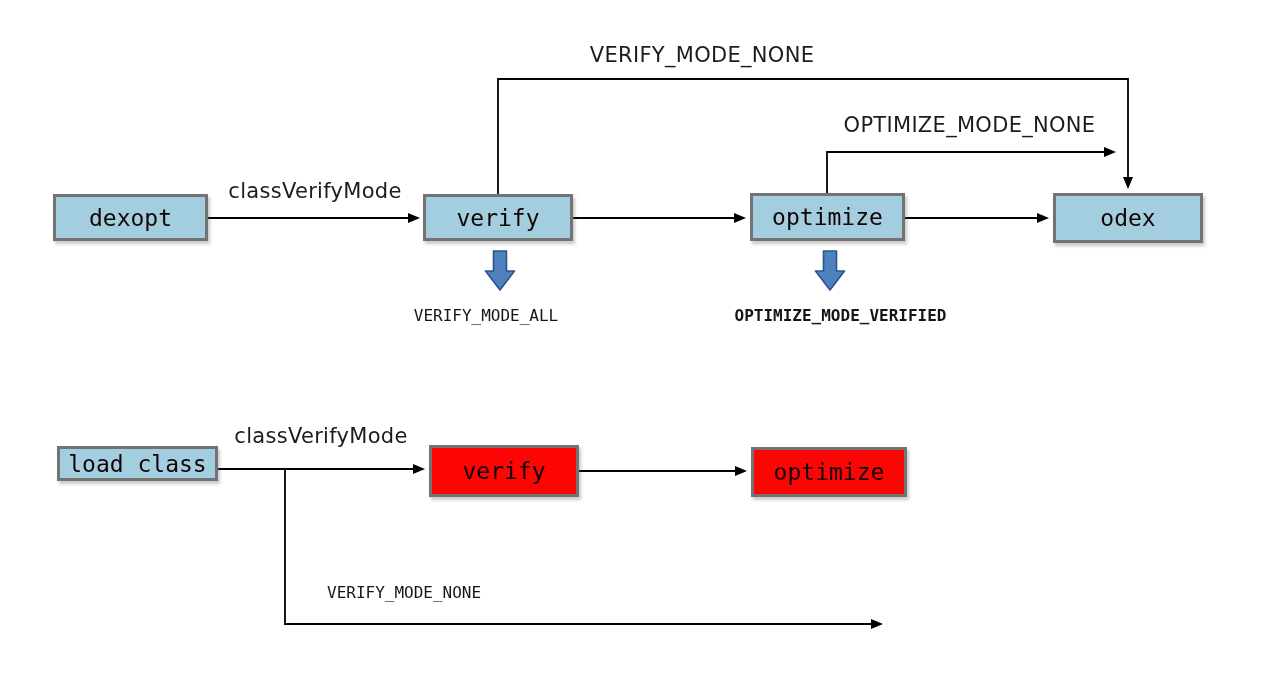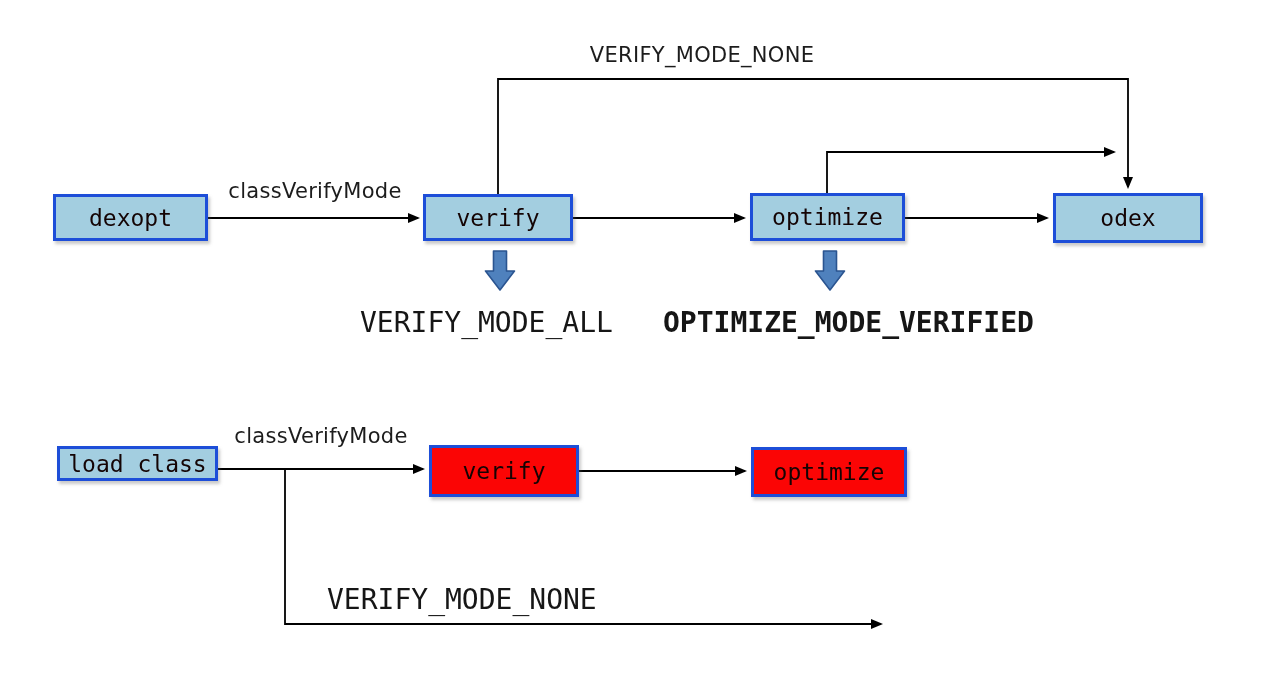--- a/index.html
+++ b/index.html
@@ -9,41 +9,41 @@
     background:#ffffff;
     overflow:hidden;
     font-family:"DejaVu Sans",sans-serif;
   }
   .connectors{
     position:absolute;left:0;top:0;width:1280px;height:695px;
   }
   .node{
     position:absolute;
     box-sizing:border-box;
-    border:3px solid #1d4ed8;
+    border:3px solid #737373;
     display:flex;align-items:center;justify-content:center;
     font-family:"DejaVu Sans Mono","Liberation Mono",monospace;
     font-size:23px;
     color:#140404;
     box-shadow:2px 3px 3px rgba(100,100,100,0.35);
     white-space:nowrap;
     text-align:center;
   }
   .lbl{
     position:absolute;
     font-family:"DejaVu Sans","Liberation Sans",sans-serif;
     font-size:21px;
     letter-spacing:0.3px;
     color:#1c1c1c;
     text-align:center;
     white-space:nowrap;
   }
   .lbl.mono{
     font-family:"DejaVu Sans Mono","Liberation Mono",monospace;
-    font-size:28px;
+    font-size:16px;
     letter-spacing:0;
     color:#161616;
   }
   
   #n-dexopt   {left:53px;  top:194px; width:155px; height:47px;}
   #n-verify1  {left:423px; top:194px; width:150px; height:47px;}
   #n-optimize1{left:750px; top:193px; width:155px; height:48px;}
   #n-odex     {left:1053px;top:193px; width:150px; height:50px;}
   
   #n-load     {left:57px;  top:446px; width:161px; height:35px;}
@@ -89,19 +89,20 @@
   <div class="node" id="n-verify1" style="background-color: rgb(163, 206, 224);">verify</div>
   <div class="node" id="n-optimize1" style="background-color: rgb(163, 206, 224);">optimize</div>
   <div class="node" id="n-odex" style="background-color: rgb(163, 206, 224);">odex</div>
 
   <div class="node" id="n-load" style="background-color: rgb(163, 206, 224);">load class</div>
   <div class="node" id="n-verify2" style="background-color: rgb(251, 5, 5);">verify</div>
   <div class="node" id="n-optimize2" style="background-color: rgb(251, 5, 5);">optimize</div>
 
   <div class="lbl" id="l-classverify1">classVerifyMode</div>
   <div class="lbl" id="l-vmn-top">VERIFY_MODE_NONE</div>
+  <div class="lbl" id="l-omn">OPTIMIZE_MODE_NONE</div>
   <div class="lbl mono" id="l-vma">VERIFY_MODE_ALL</div>
   <div class="lbl mono" id="l-omv">OPTIMIZE_MODE_VERIFIED</div>
 
   <div class="lbl" id="l-classverify2">classVerifyMode</div>
   <div class="lbl mono" id="l-vmn-bottom">VERIFY_MODE_NONE</div>
 
 </div>
 
 </body></html>

